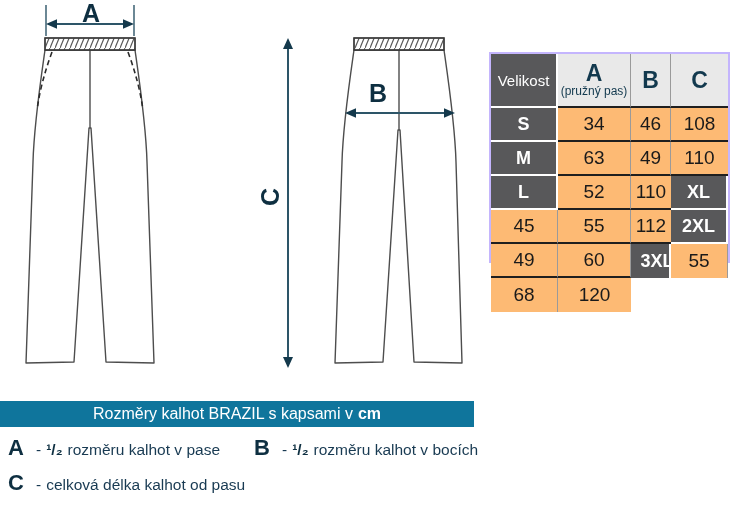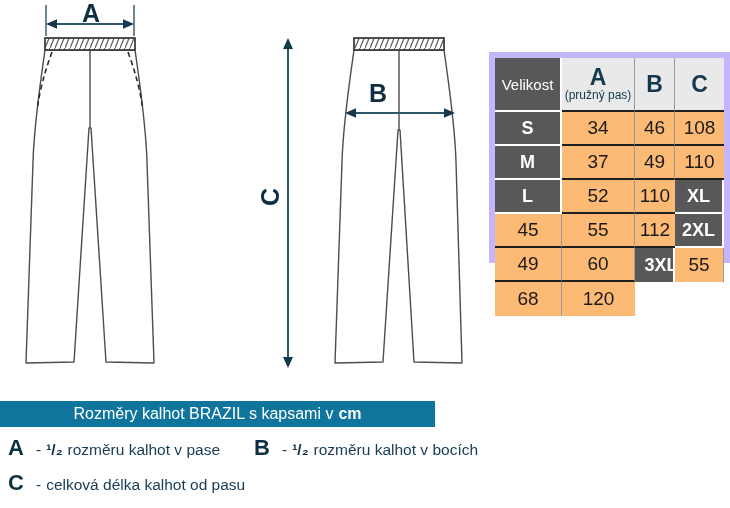--- a/index.html
+++ b/index.html
@@ -5,42 +5,42 @@
   * { margin:0; padding:0; box-sizing:border-box; }
   body { background:#ffffff; font-family:"Liberation Sans", sans-serif; }
   .stage { position:relative; width:730px; height:508px; background:#ffffff; overflow:hidden; }
 
   
   .diagram-svg { position:absolute; left:0; top:0; }
 
   
   .size-table {
     position:absolute; left:489px; top:52px; width:241px; height:211px;
-    border:6px solid #c4b5fd; background:#fff;
+    border:2px solid #c4b5fd; background:#fff;
     display:grid;
     grid-template-columns:67px 73px 40px 1fr;
     grid-template-rows:54px repeat(6, 34px);
   }
   .cell { display:flex; align-items:center; justify-content:center; }
   .cell.dark { background:#58585a; color:#ffffff; border-right:2px solid #ffffff; border-bottom:2px solid #ffffff; }
   .cell.dark.lastrow { border-bottom:none;padding-left:14px; }
   .cell.hdr { background:#e9e9e9; color:#12394e; border-right:1px solid #9a9a9a; border-bottom:2px solid #1f1f1f; }
   .cell.hdr.lastcol { border-right:none; }
   .cell.data { background:#fdba74; color:#1a1a1a; font-size:19px; border-right:1px solid #9a9a9a; border-bottom:2px solid #1f1f1f; }
   .cell.data.lastcol { border-right:none; }
   .cell.data.lastrow { border-bottom:none; }
   .velikost { font-size:15px; }
   .size-label { font-size:18px; font-weight:bold; }
   .hdr-letter { font-size:23px; font-weight:bold; line-height:22px; }
   .hdr-sub { font-size:12px; line-height:14px; }
   .hdr-col-a { flex-direction:column; }
 
   
   .banner {
-    position:absolute; left:0; top:401px; width:435px; height:26px;
+    position:absolute; left:0; top:401px; width:474px; height:26px;
     background:#0f759c; color:#ffffff; font-size:16px;
     display:flex; align-items:center; justify-content:center; gap:5px;
   }
   .banner .bold { font-weight:bold; }
 
   
   .legend-item { position:absolute; display:flex; align-items:baseline; color:#183a52; }
   .legend-item .lg-letter { font-size:22px; font-weight:bold; color:#0e2f41; width:28px; }
   .legend-item .lg-dash { font-size:15.5px; margin-right:5px; }
   .legend-item .lg-frac { font-size:15.5px; font-weight:bold; color:#0e2f41; margin-right:5px; }
@@ -111,21 +111,21 @@
     </div>
     <div class="cell hdr hdr-letter">B</div>
     <div class="cell hdr hdr-letter lastcol">C</div>
 
     <div class="cell dark size-label">S</div>
     <div class="cell data">34</div>
     <div class="cell data">46</div>
     <div class="cell data lastcol">108</div>
 
     <div class="cell dark size-label">M</div>
-    <div class="cell data">37</div>
+    <div class="cell data">63</div>
     <div class="cell data">49</div>
     <div class="cell data lastcol">110</div>
 
     <div class="cell dark size-label">L</div>
     <div class="cell data">52</div>
     <div class="cell data lastcol">110</div>
 
     <div class="cell dark size-label">XL</div>
     <div class="cell data">45</div>
     <div class="cell data">55</div>

